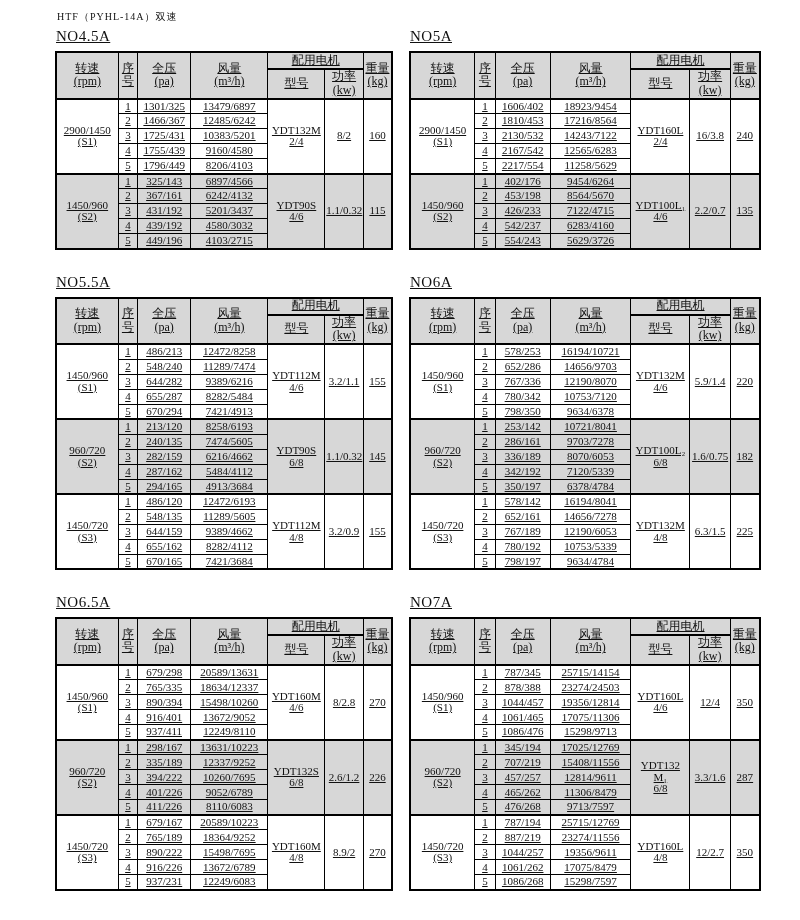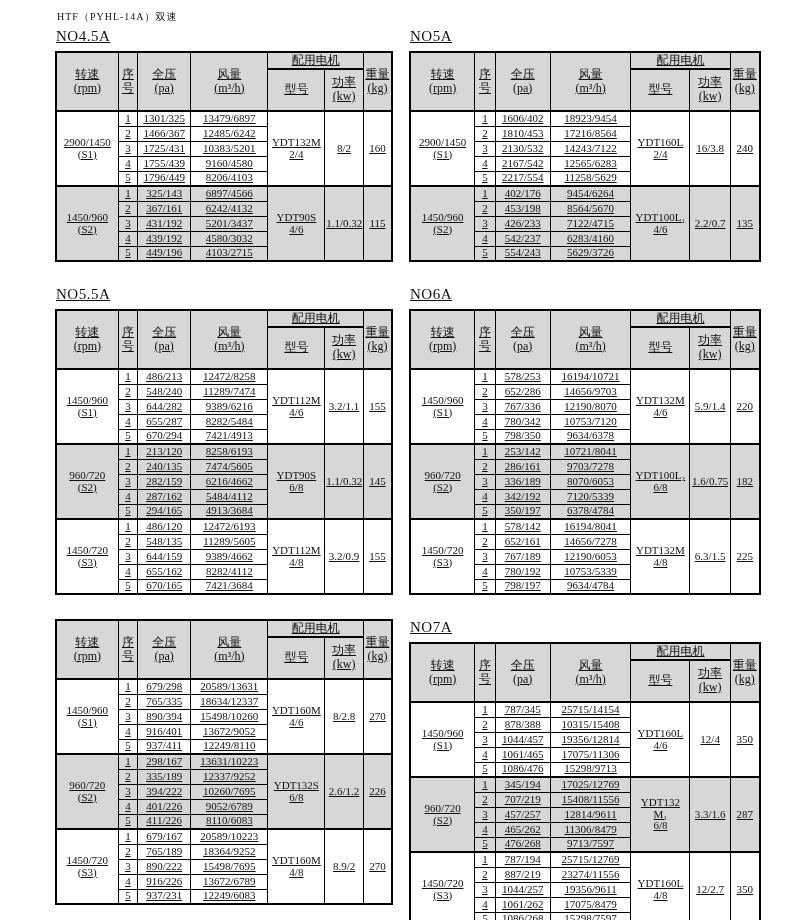--- a/index.html
+++ b/index.html
@@ -54,21 +54,21 @@
     white-space:pre-line;
     box-sizing:border-box;
   }
   table.perf th{
     background:#d7d7d7;
     font-weight:normal;
     font-size:12px;
     line-height:1.15;
   }
   table.perf thead tr.h1 th{height:17px;}
-  table.perf thead tr.h2 th{height:42px;margin-top:20px;}
+  table.perf thead tr.h2 th{height:29px;margin-top:20px;}
   table.perf thead tr.h2 th, table.perf thead tr.h1 th{border-bottom-width:2px;}
   table.perf td{
     font-size:11px;
     height:15px;
     line-height:1.05;
   }
   td.speed-cell{font-size:11.5px;line-height:1.25;}
   td.model-cell{font-size:11.5px;line-height:1.2;}
   td.power-cell{font-size:10.5px;}
   td.weight-cell{font-size:11px;}
@@ -527,20 +527,21 @@
             </tr>
             <tr>
               <td class="seq-cell">5</td>
               <td class="pressure-cell">798/197</td>
               <td class="flow-cell">9634/4784</td>
             </tr>
           </tbody>
         </table>
       </section>
       <section class="table-section">
+        <h2 class="table-label">NO6.5A</h2>
         <table class="perf">
           <colgroup>
             <col style="width: 18.5%;">
             <col style="width: 5.8%;">
             <col style="width: 15.8%;">
             <col style="width: 23%;">
             <col style="width: 16.9%;">
             <col style="width: 11.5%;">
             <col style="width: 8.5%;">
           </colgroup>
@@ -701,21 +702,21 @@
               <td class="pressure-cell">787/345</td>
               <td class="flow-cell">25715/14154</td>
               <td class="model-cell" rowspan="5">YDT160L
 4/6</td>
               <td class="power-cell" rowspan="5">12/4</td>
               <td class="weight-cell" rowspan="5">350</td>
             </tr>
             <tr>
               <td class="seq-cell">2</td>
               <td class="pressure-cell">878/388</td>
-              <td class="flow-cell">10315/15408</td>
+              <td class="flow-cell">23274/24503</td>
             </tr>
             <tr>
               <td class="seq-cell">3</td>
               <td class="pressure-cell">1044/457</td>
               <td class="flow-cell">19356/12814</td>
             </tr>
             <tr>
               <td class="seq-cell">4</td>
               <td class="pressure-cell">1061/465</td>
               <td class="flow-cell">17075/11306</td>

